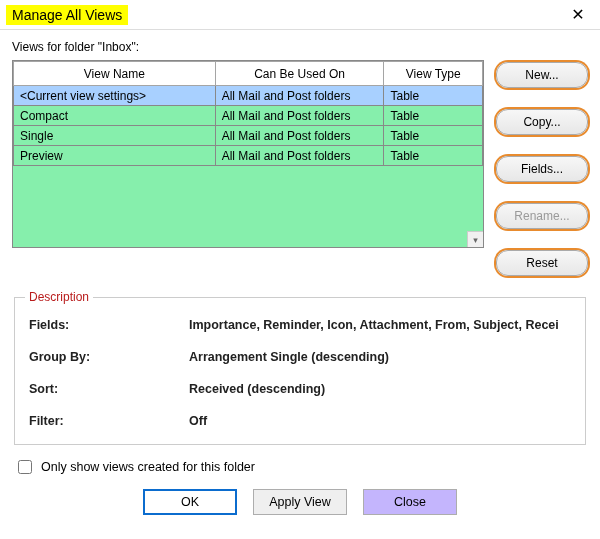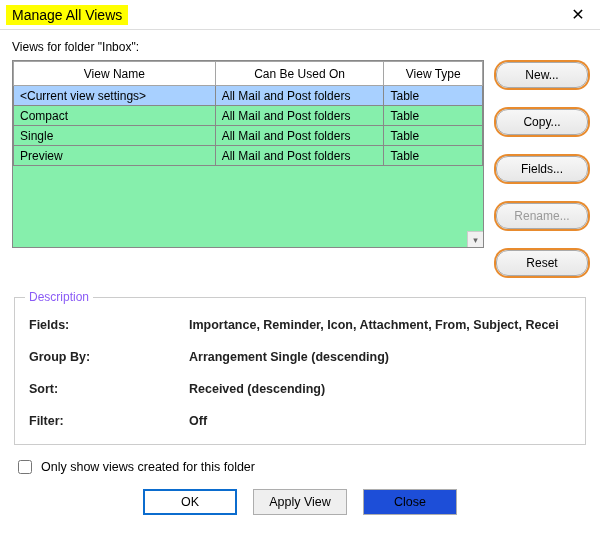--- a/index.html
+++ b/index.html
@@ -120,21 +120,21 @@
     color: #9a9a9a;
   }
 
   fieldset.desc {
     margin-top: 14px;
     border: 1px solid #ccc;
     padding: 4px 10px 2px 10px;
   }
   fieldset.desc legend {
     padding: 0 4px;
-    color: #8b5cf6;
+    color: #b91c1c;
     font-size: 12px;
   }
   .desc-grid {
     display: grid;
     grid-template-columns: 160px 1fr;
     row-gap: 18px;
     padding: 10px 0 14px 4px;
     font-size: 12.5px;
     font-weight: bold;
   }
@@ -155,21 +155,21 @@
   .bottom-buttons {
     display: flex;
     justify-content: center;
     gap: 16px;
     margin-top: 4px;
   }
   .bottom-buttons button {
     width: 94px;
     height: 26px;
     border: 1px solid #adadad;
-    background: #1d4ed8;
+    background: #c4b5fd;
     font-size: 12.5px;
     cursor: default;
   }
   .bottom-buttons button.primary {
     border: 2px solid #0b6cce;
     background: #fff;
   }
   .bottom-buttons button[disabled] {
     color: #000000;
     background: #efefef;

